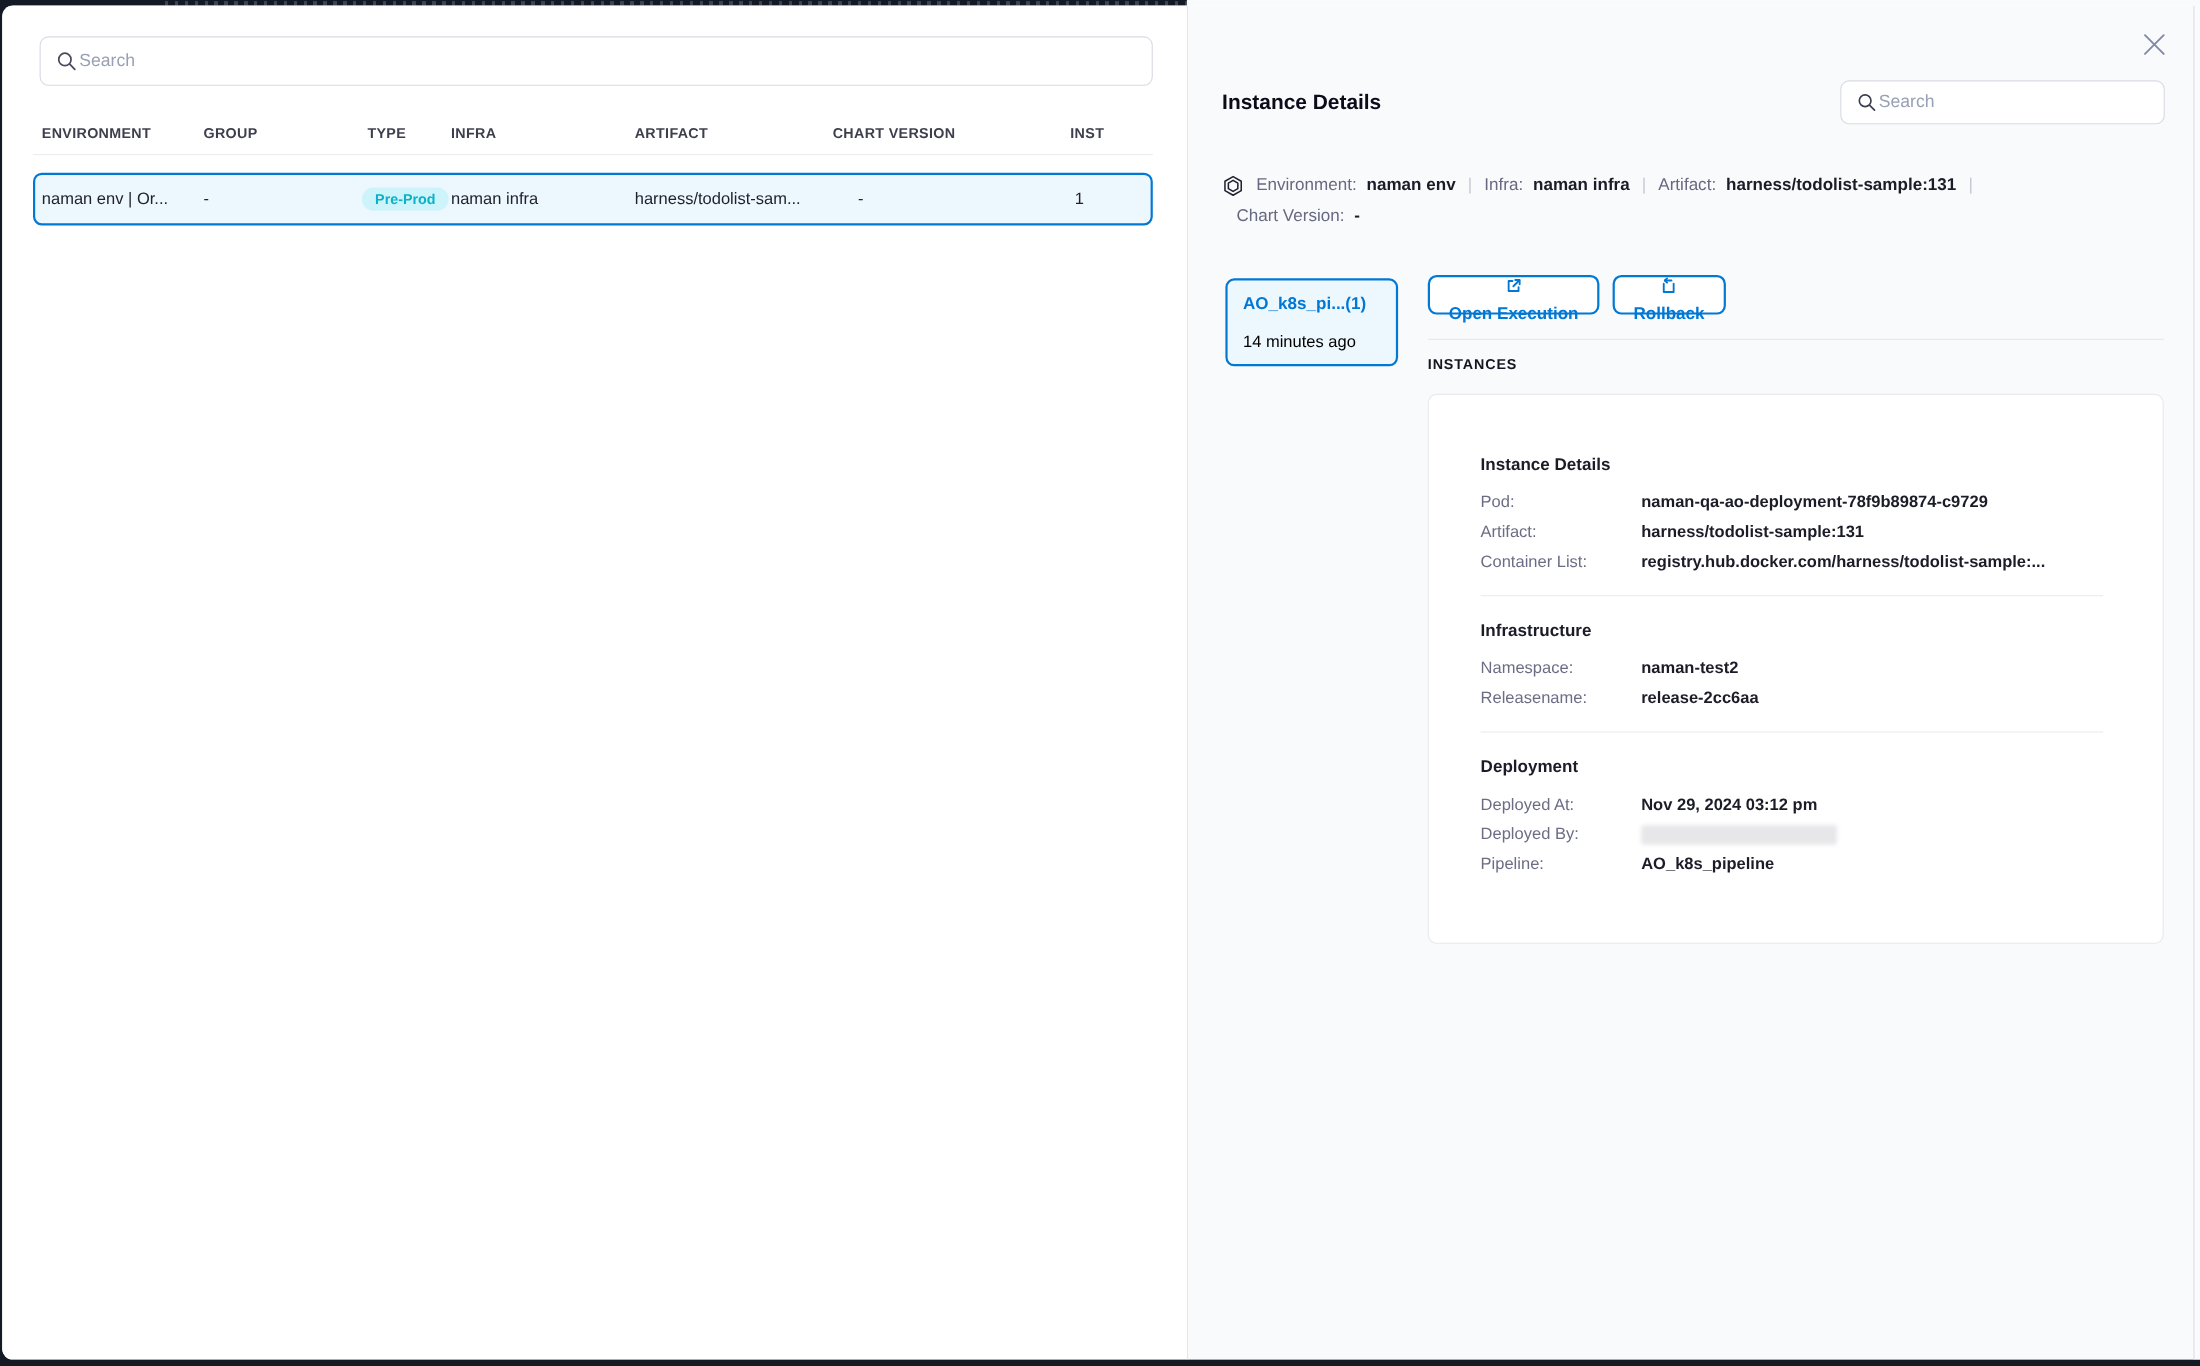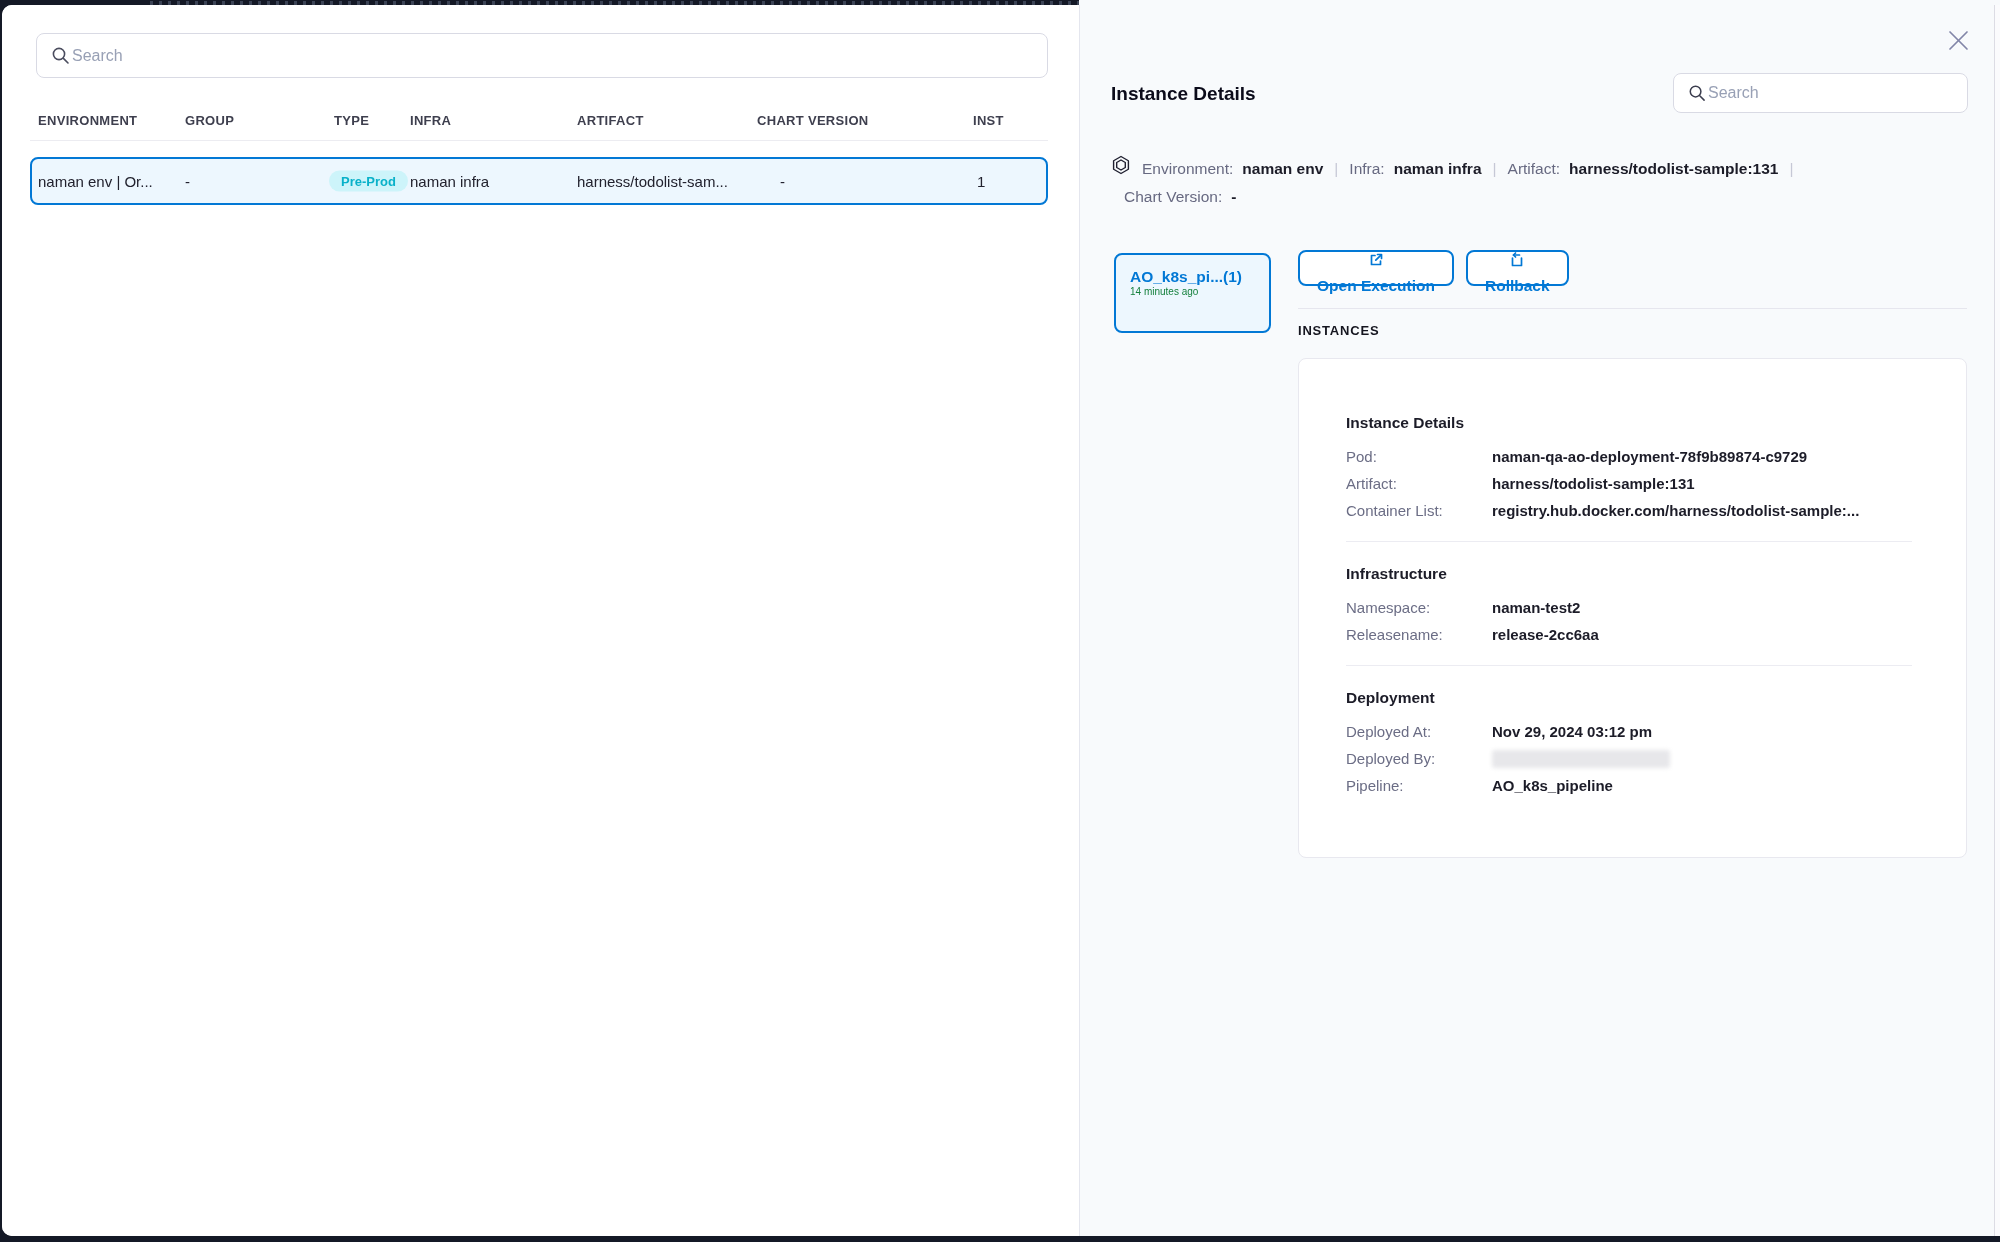--- a/index.html
+++ b/index.html
@@ -40,30 +40,30 @@
     padding:3px 12px; border-radius:11px; }
 
   
   .right-panel { flex:1; position:relative; background:#f8fafc; border-left:1px solid #e4e6ee; }
   .close-btn { position:absolute; left:865px; top:22px; width:26px; height:26px; cursor:pointer;
     display:flex; align-items:center; justify-content:center; }
   .panel-title { position:absolute; left:31px; top:78px; font-size:19px; font-weight:700; color:#0b0b1a; }
   .search-box.panel { left:593px; top:68px; width:295px; height:40px; }
 
   .summary { position:absolute; left:31px; top:150px; width:860px; font-size:15.5px; line-height:28px; color:#676981; }
-  .summary .line { display:flex; gap:9px; flex-wrap:wrap; }
+  .summary .line { display:flex; align-items:center; gap:9px; flex-wrap:wrap; }
   .summary .line2 { margin-left:13px; }
   .summary b { color:#1c1c28; font-weight:700; }
   .summary .sep { color:#c6c8d6; font-weight:400; padding:0 2px; }
   .hex-icon { flex:none; margin-right:2px; display:inline-flex; }
 
   .deploy-card { position:absolute; left:34px; top:248px; width:157px; height:80px;
     background:#edf7fe; border:2px solid #0278d5; border-radius:8px; padding:13px 14px; cursor:pointer; }
   .deploy-card .dc-title { color:#0278d5; font-weight:700; font-size:15.5px; white-space:nowrap; }
-  .deploy-card .dc-time { color:#15803d; font-size:10px; margin-top:0; }
+  .deploy-card .dc-time { color:#000000; font-size:15px; margin-top:16px; }
 
   .btn-row { position:absolute; left:218px; top:245px; display:flex; gap:12px; }
   .btn { display:inline-flex; align-items:center; gap:9px; height:36px; padding:0 17px;
     background:#fff; border:2px solid #0278d5; border-radius:8px; color:#0278d5;
     font-family:inherit; font-size:15.5px; font-weight:700; cursor:pointer;flex-direction:column; }
 
   .panel-divider { position:absolute; left:218px; top:303px; width:669px; height:1px; background:#e6e6ee; }
   .instances-heading { position:absolute; left:218px; top:318px; font-size:13px; font-weight:700;
     color:#15151f; letter-spacing:0.8px; }
 

